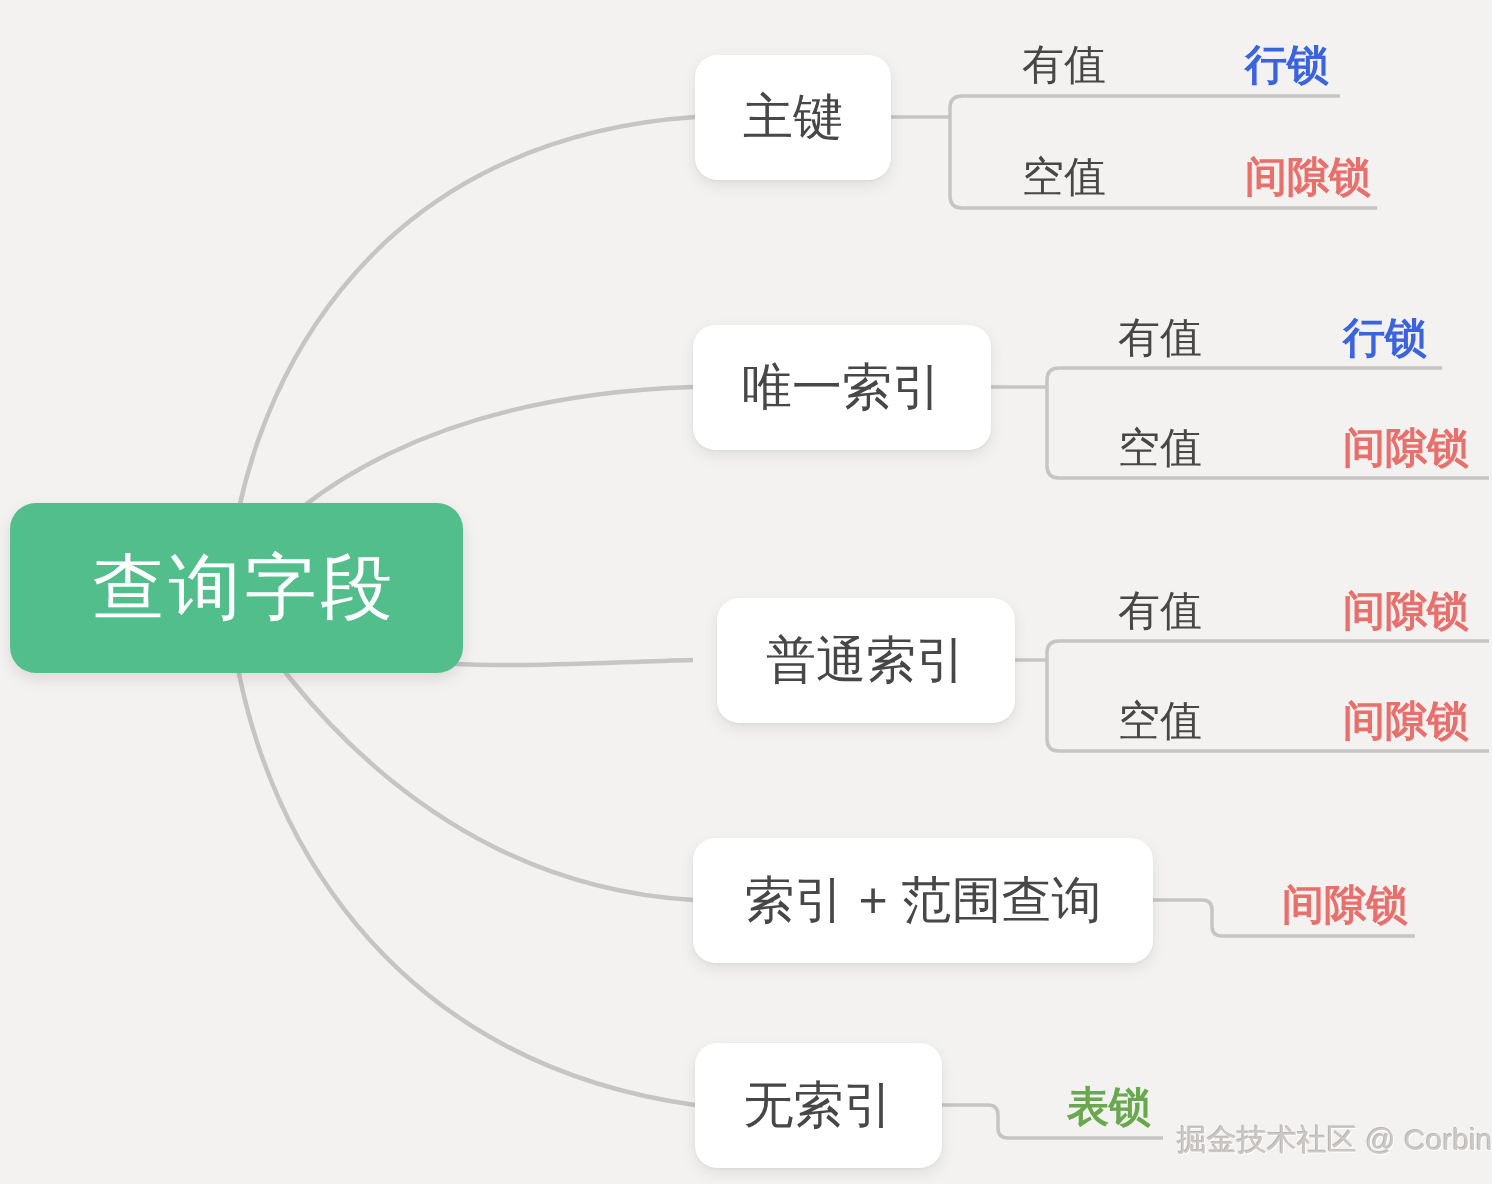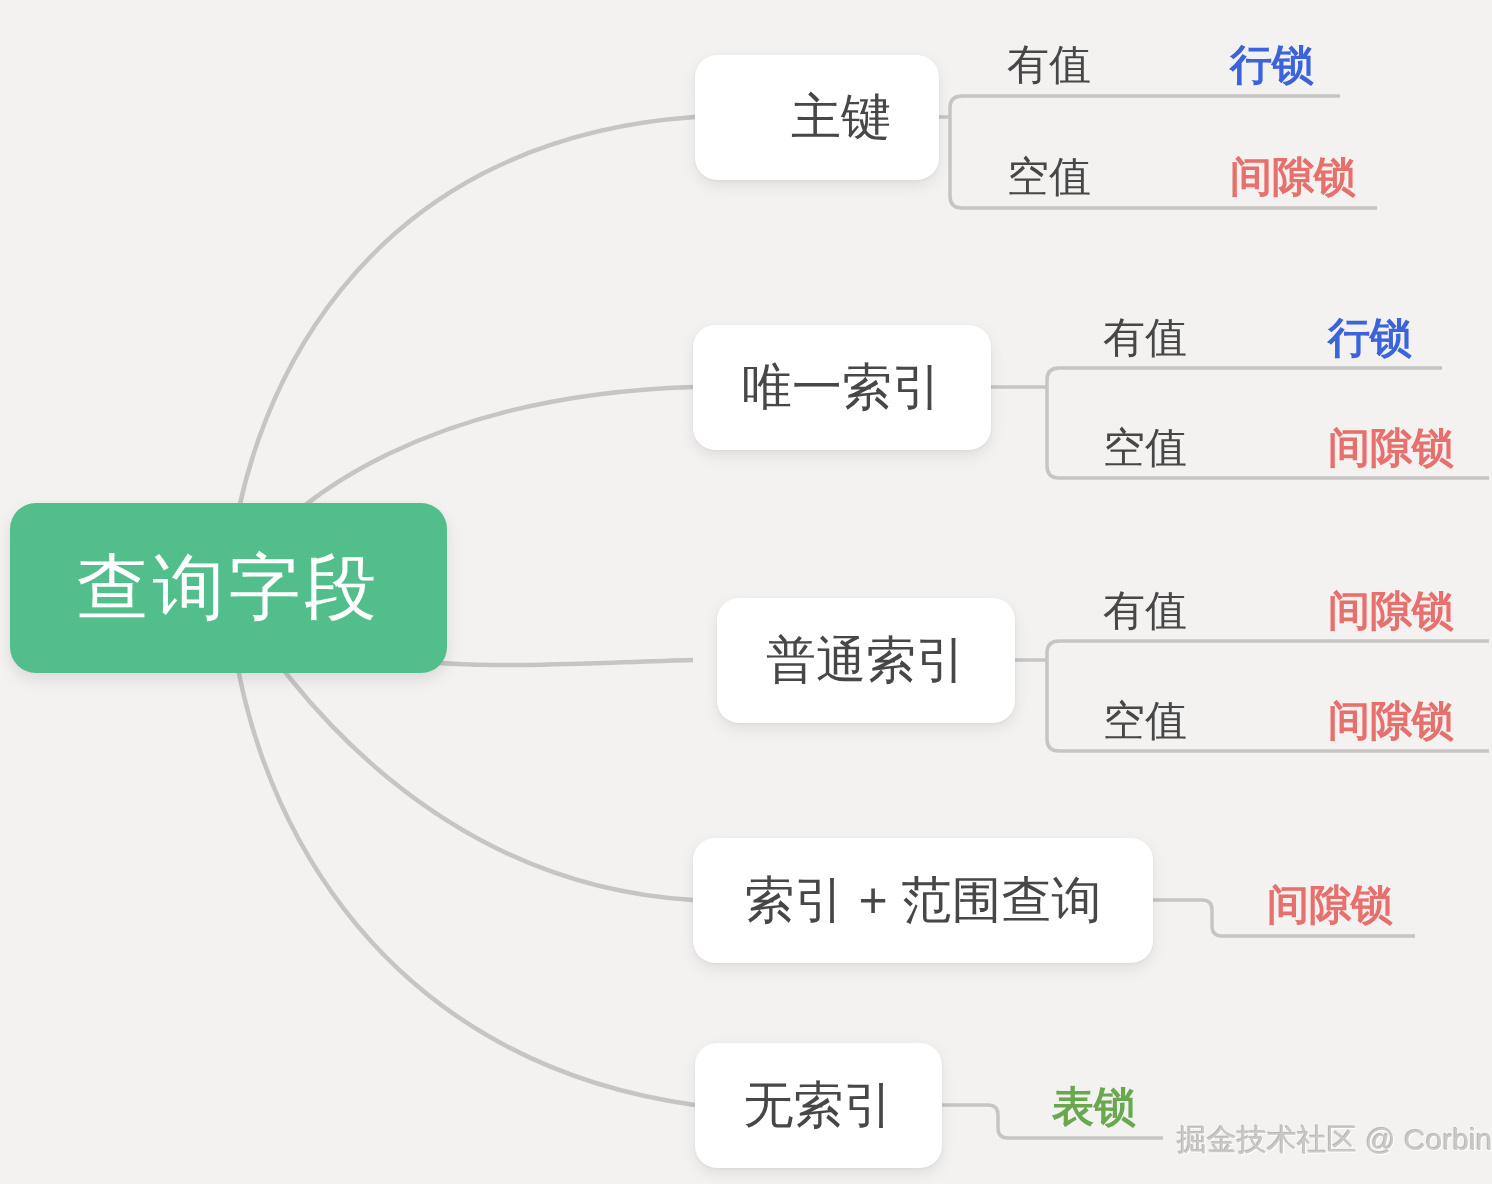--- a/index.html
+++ b/index.html
@@ -9,24 +9,24 @@
   svg.connectors { position:absolute; left:0; top:0; z-index:1; }
   svg.connectors path { fill:none; stroke:var(--connector,#c6c5c4); }
   path.curve   { stroke-width:4.5px; }
   path.bracket { stroke-width:3.5px; }
 
   .node { position:absolute; z-index:2; background:#ffffff; border-radius:22px;
           box-shadow:0 6px 16px rgba(0,0,0,.08), 0 1px 3px rgba(0,0,0,.05);
           display:flex; align-items:center; justify-content:center;
           font-size:50px; color:#474747; white-space:nowrap; }
   .node-root { border-radius:26px; font-size:72px; letter-spacing:4px;
-               color:#ffffff; box-shadow:0 6px 16px rgba(0,0,0,.10); }
+               color:#ffffff; box-shadow:0 6px 16px rgba(0,0,0,.10);padding-left:16px; }
 
   .leaf { position:absolute; z-index:2; font-size:42px; line-height:1;
-          color:#474747; white-space:nowrap; }
+          color:#474747; white-space:nowrap;margin-left:15px; }
   .lock { font-weight:bold;font-family:Liberation Serif, serif; }
 
   .watermark { position:absolute; z-index:3; font-size:30px; line-height:1.2;
                color:#cbc8c6; white-space:nowrap;
                text-shadow:-1px -1px 0 #b9b6b4, 1px 1px 0 #ffffff; }
 </style>
 </head>
 <body>
 
 <div class="canvas" style="background: rgb(243, 242, 241);">
@@ -46,21 +46,21 @@
     <path class="bracket" d="M 991 660 H 1047"></path>
     <path class="bracket" d="M 1489 641 H 1059 Q 1047 641 1047 653 V 739 Q 1047 751 1059 751 H 1489"></path>
     <path class="bracket" d="M 1153 900 H 1202 Q 1212 900 1212 910 V 926 Q 1212 936 1222 936 H 1415"></path>
     <path class="bracket" d="M 942 1105 H 988 Q 998 1105 998 1115 V 1128 Q 998 1138 1008 1138 H 1163"></path>
   </svg>
 
   <div class="node node-root" style="left: 10px; top: 503px; width: 437px; height: 170px; background: rgb(82, 190, 139);">
     <span style="color: rgb(255, 255, 255);">查询字段</span>
   </div>
 
-  <div class="node" style="left:695px; top:55px; width:196px; height:125px;padding-left:48px;">
+  <div class="node" style="left:695px; top:55px; width:196px; height:125px;">
     <span style="color: rgb(71, 71, 71);">主键</span>
   </div>
   <div class="node" style="left:693px; top:325px; width:298px; height:125px;">
     <span style="color: rgb(71, 71, 71);">唯一索引</span>
   </div>
   <div class="node" style="left:693px; top:598px; width:298px; height:125px;margin-left:24px;">
     <span style="color: rgb(71, 71, 71);">普通索引</span>
   </div>
   <div class="node" style="left:693px; top:838px; width:460px; height:125px;">
     <span style="color: rgb(71, 71, 71);">索引 + 范围查询</span>

